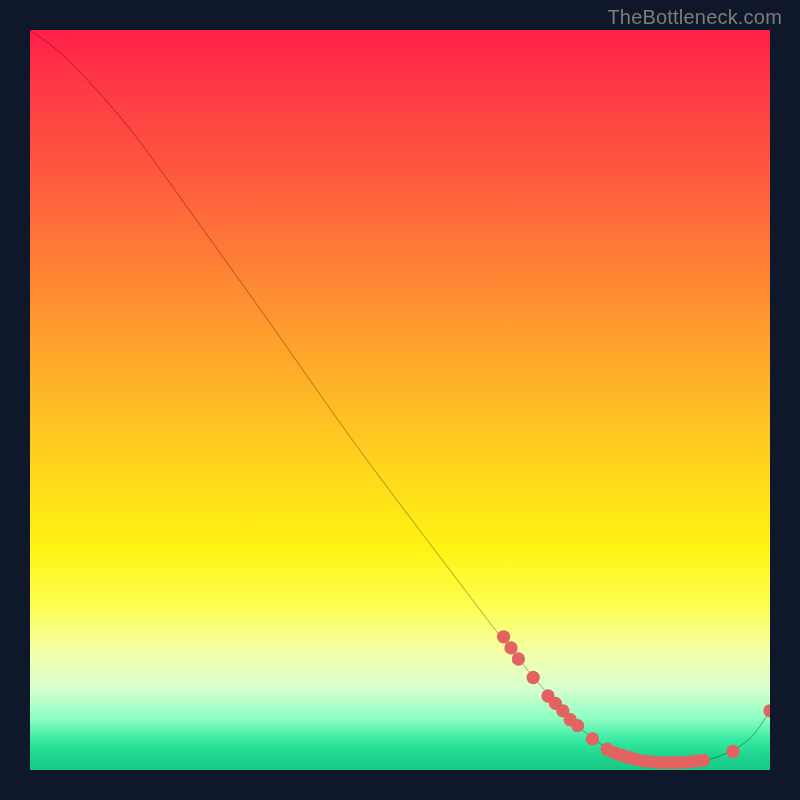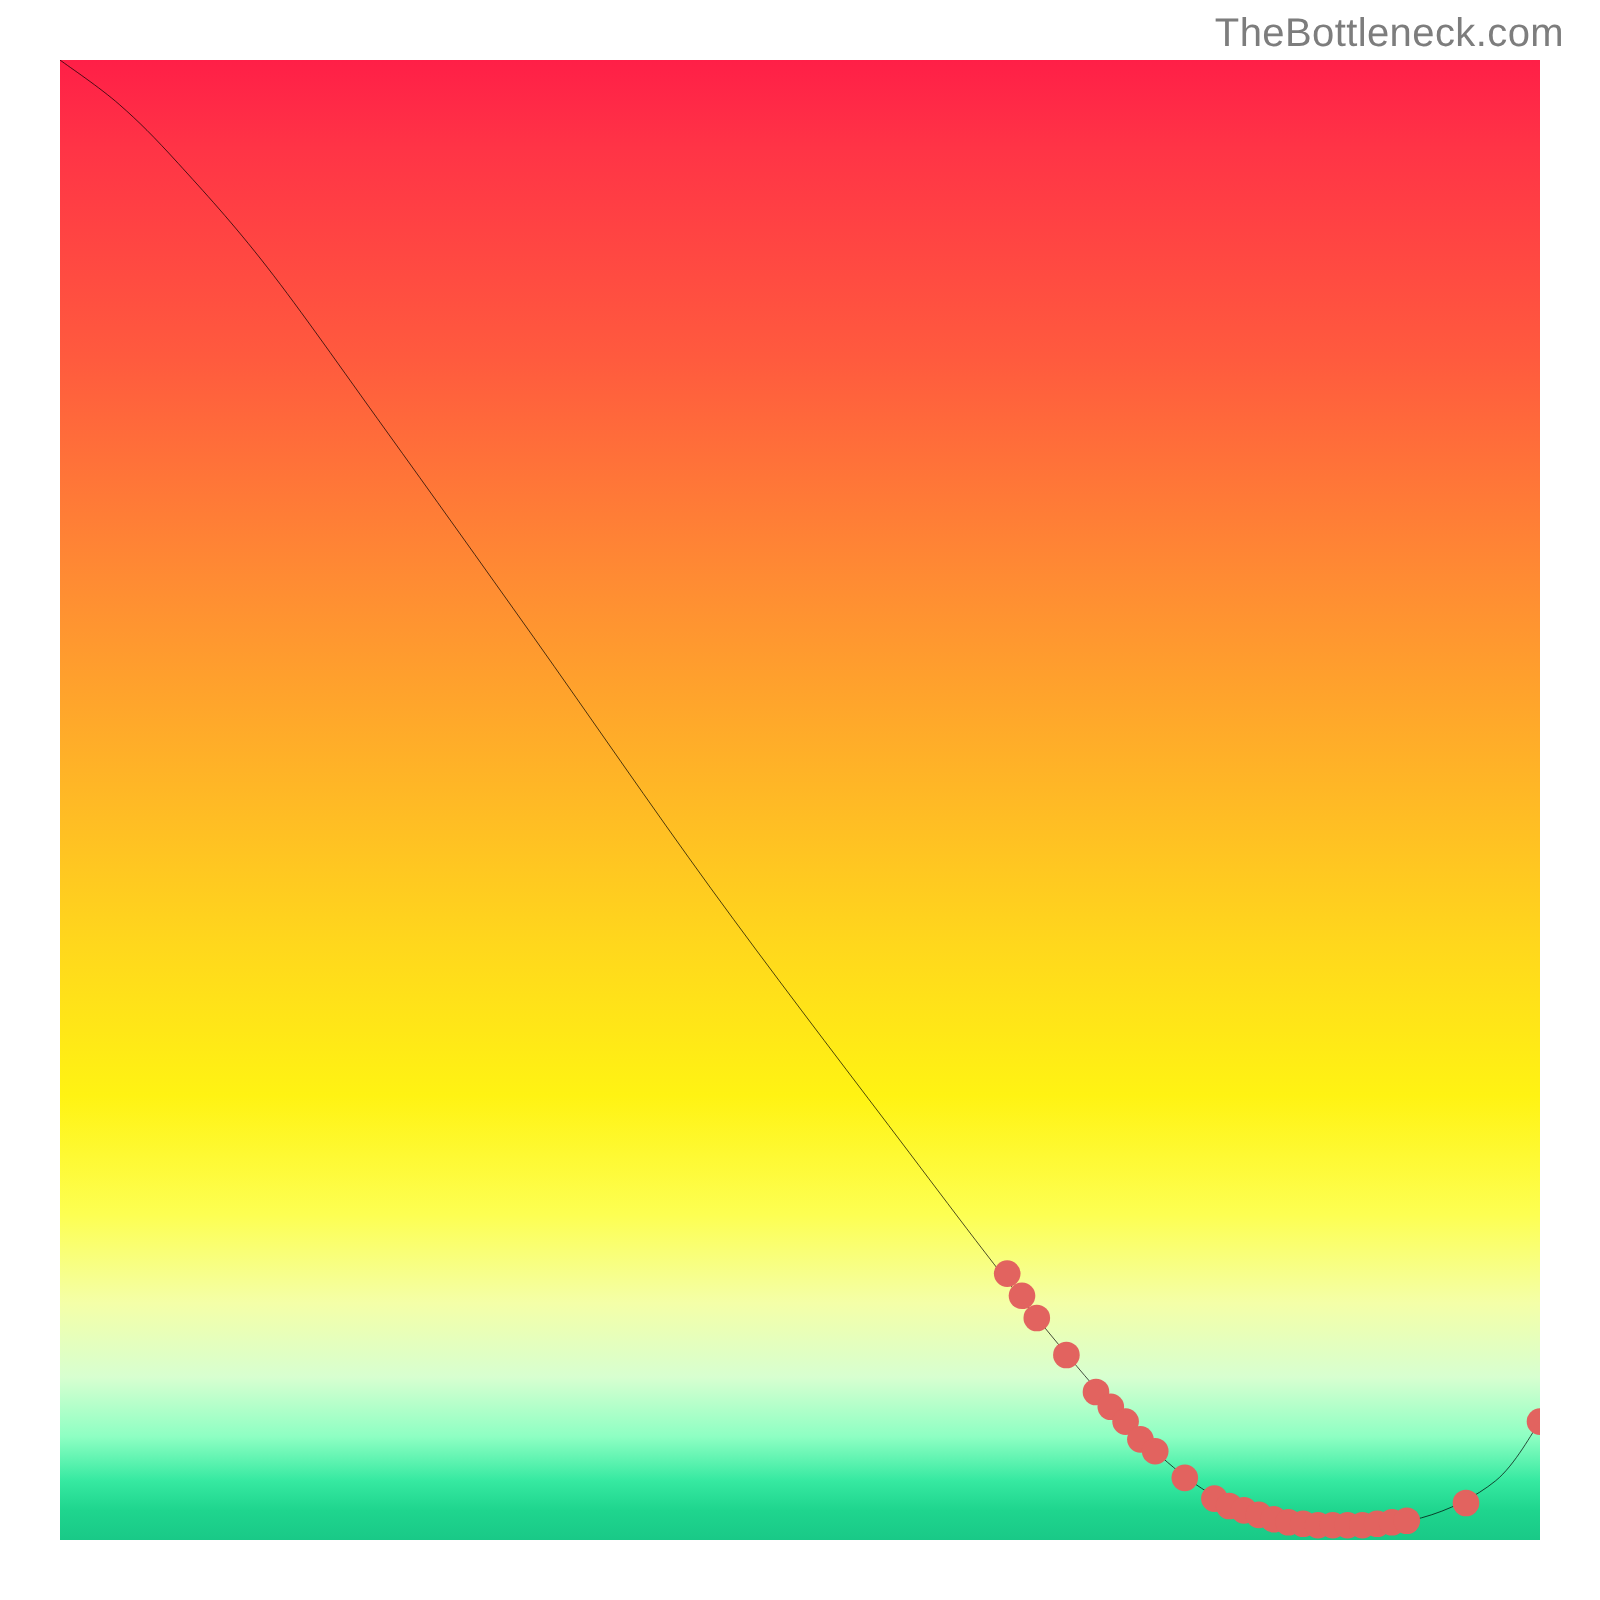--- a/index.html
+++ b/index.html
@@ -7,21 +7,21 @@
     padding: 0;
     width: 800px;
     height: 800px;
     background: #000;
     font-family: Arial, Helvetica, sans-serif;
   }
   .stage {
     position: relative;
     width: 800px;
     height: 800px;
-    background: #ffffff;
+    background: #0f172a;
   }
   .watermark {
     position: absolute;
     top: 6px;
     right: 18px;
     color: #7d7d7d;
     font-size: 20px;
     font-weight: 500;
     letter-spacing: 0.2px;
   }

